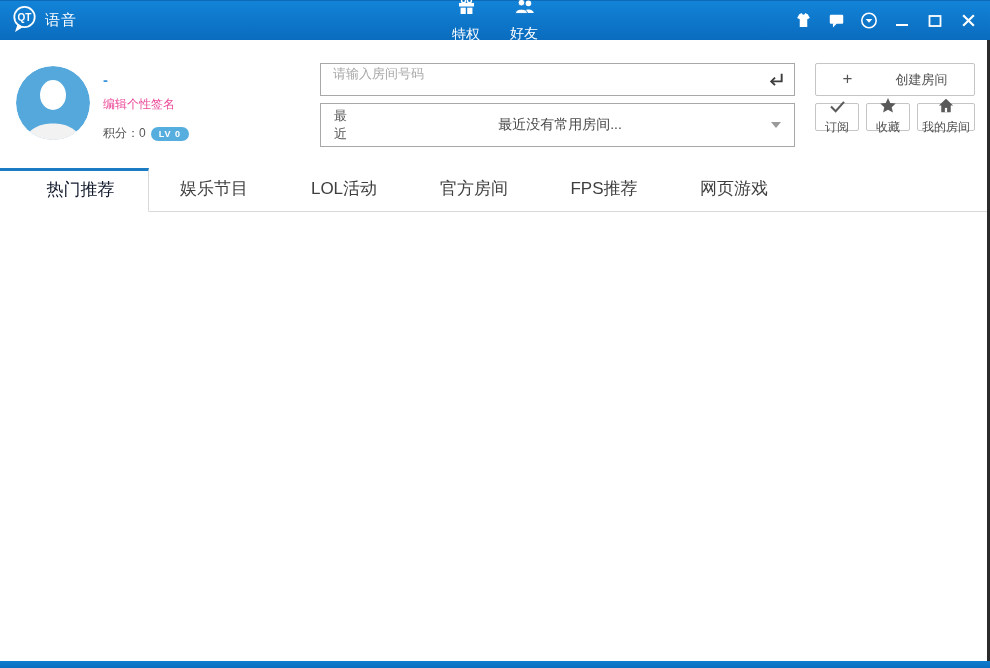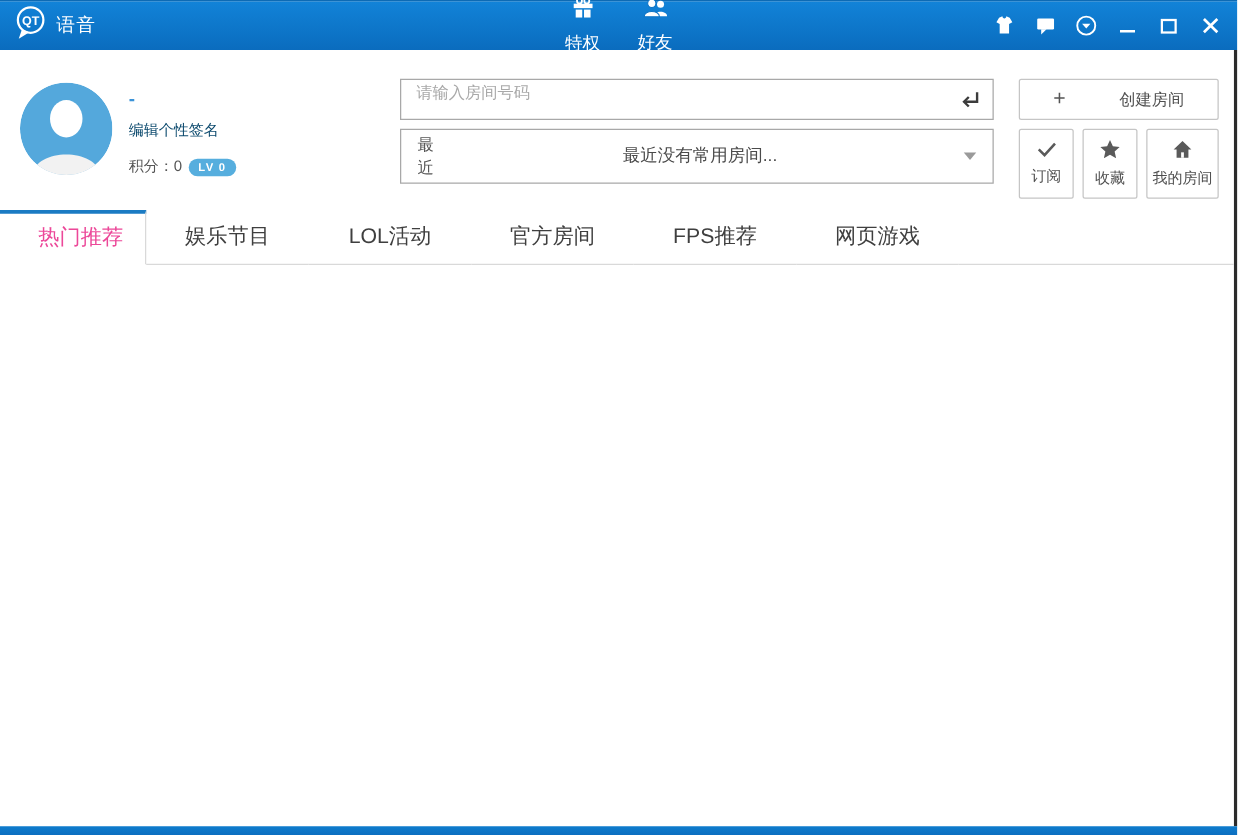--- a/index.html
+++ b/index.html
@@ -17,48 +17,48 @@
 
   
   .mid { flex:1; display:flex; flex-direction:column; border-right:3px solid #2b2b2b; background:#fff; }
 
   
   .header { flex:0 0 128px; display:flex; background:#fff; }
   .user-panel { width:320px; display:flex; padding:26px 0 0 16px; }
   .avatar { width:74px; height:74px; border-radius:50%; overflow:hidden; flex:0 0 74px; cursor:pointer; }
   .user-info { margin-left:13px; padding-top:5px; }
   .nickname { color:#3b93d8; font-size:15px; font-weight:bold; }
-  .signature { color:#0c4a6e; font-size:12px; margin-top:8px; cursor:pointer; }
+  .signature { color:#ec4899; font-size:12px; margin-top:8px; cursor:pointer; }
   .points-row { display:flex; align-items:center; margin-top:12px; }
   .points { color:#555; font-size:12px; }
   .level-badge { background:#56aede; color:#fff; font-size:9px; font-weight:bold; border-radius:8px; padding:2px 8px; margin-left:5px; letter-spacing:1px; }
 
   .room-panel { width:475px; margin-top:23px; }
   .input-row { position:relative; }
   .room-input { width:100%; height:33px; border:1px solid #a8a8a8; padding:0 42px 12px 12px; font-size:13px; color:#333; outline:none; background:#fff; }
   .room-input::placeholder { color:#a9a9a9; }
   .enter-ico { position:absolute; right:10px; top:7px; cursor:pointer; }
   .recent-box { margin-top:7px; height:44px; border:1px solid #a8a8a8; display:flex; align-items:center; cursor:pointer; background:#fff; }
   .recent-label { width:15px; margin-left:13px; font-size:13px; color:#555; line-height:1.4; word-break:break-all; }
   .recent-value { flex:1; text-align:center; font-size:14px; color:#4a4a4a; }
   .caret-down { width:0; height:0; border-left:5px solid transparent; border-right:5px solid transparent; border-top:6px solid #9a9a9a; margin-right:13px; }
 
   .actions { margin-left:20px; margin-top:23px; width:160px; }
   .create-btn { width:160px; height:33px; border:1px solid #c5c5c5; border-radius:2px; background:#fff; display:flex; align-items:center; justify-content:center; gap:7px; cursor:pointer; }
   .plus { font-size:17px; color:#555; font-weight:normal; line-height:1; margin-top:-2px; }
   .create-label { font-size:13px; color:#4f4f4f;margin-left:36px; }
   .btn-row { display:flex; gap:7px; margin-top:7px; }
-  .small-btn { height:56px; border:1px solid #c5c5c5; border-radius:2px; background:#fff; display:flex; flex-direction:column; align-items:center; justify-content:center; cursor:pointer; }
+  .small-btn { height:28px; border:1px solid #c5c5c5; border-radius:2px; background:#fff; display:flex; flex-direction:column; align-items:center; justify-content:center; cursor:pointer; }
   .small-btn .lbl { font-size:12px; color:#4f4f4f; margin-top:2px; }
   .w44 { width:44px; } .w58 { width:58px; }
 
   
   .tabbar { flex:0 0 44px; display:flex; background:#fff; }
   .tab { width:130px; height:44px; line-height:42px; text-align:center; font-size:17px; color:#3f3f3f; border-bottom:1px solid #d9d9d9; cursor:pointer; }
-  .tab.active { width:117px; color:#ec4899; border-top:3px solid #1b7bc3; border-right:1px solid #d9d9d9; border-bottom:1px solid #fff; line-height:38px;padding-left:13px; }
+  .tab.active { width:149px; color:#0f172a; border-top:3px solid #1b7bc3; border-right:1px solid #d9d9d9; border-bottom:1px solid #fff; line-height:38px;padding-left:13px; }
   .tab-filler { flex:1; border-bottom:1px solid #d9d9d9; }
 
   .content { flex:1; background:#fff; }
 
   
   .bottombar { flex:0 0 7px; background:linear-gradient(#0f7ccd,#0b6ec0); }
 </style>
 </head>
 <body>
 

